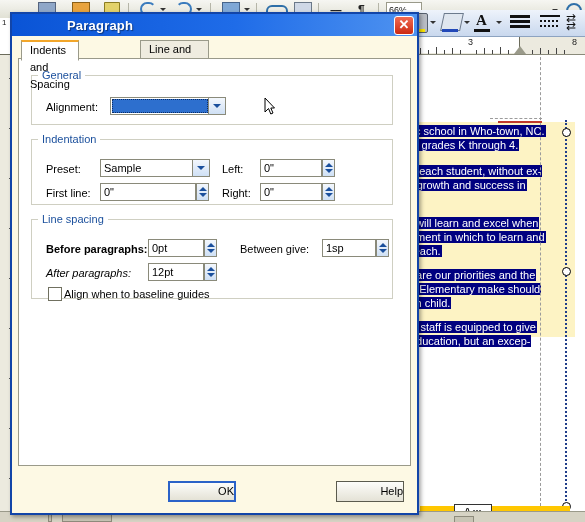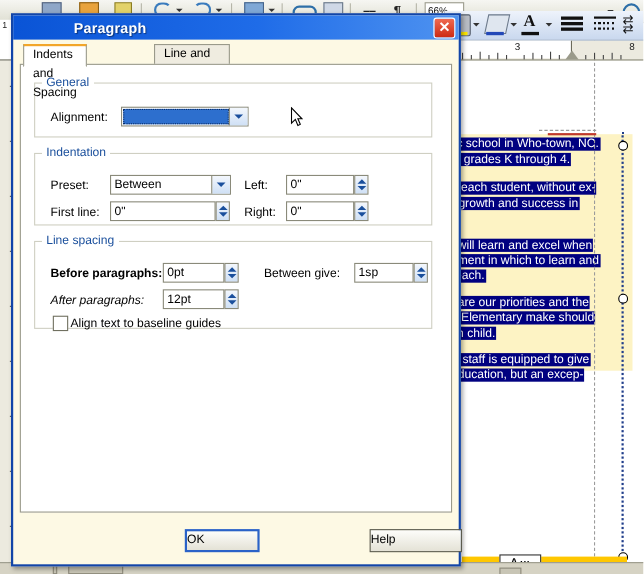--- a/index.html
+++ b/index.html
@@ -132,21 +132,21 @@
   .chk{position:absolute;width:12px;height:12px;border:1px solid #707060;background:#fff;}
 
   .sampleframe{position:absolute;border:1px solid #8f96a8;background:#ffffff;}
   .sline{position:absolute;height:4px;}
   .sline.gray{background:#c3c3c3;}
   .sline.black{background:#000000;}
 
   .btnrow{position:absolute;left:0;right:0;bottom:4px;height:22px;}
   .btn{
     position:absolute;height:21px;border:1px solid #5b5b4e;background:linear-gradient(#fdfdfa,#e4e2d6);
-    font-size:11px;line-height:19px;text-align:left;color:#000;cursor:pointer;box-sizing:border-box;
+    font-size:11px;line-height:19px;text-align:right;color:#000;cursor:pointer;box-sizing:border-box;
   }
   .btn.default{border:2px solid #2a62c8;line-height:17px;}
 
   .cursor{position:absolute;width:12px;height:19px;pointer-events:none;}
 </style>
 </head>
 <body>
 
 <div id="app">
 
@@ -316,21 +316,21 @@
           <div class="cb-btn">
             <div class="cb-chev"></div>
           </div>
         </div>
       </fieldset>
 
       <fieldset class="grp" style="left:12px;top:74px;width:360px;height:70px;">
         <legend>Indentation</legend>
         <div class="lbl" style="left:14px;top:18px;">Preset:</div>
         <div class="combo" style="left:68px;top:14px;width:110px;">
-          <span>Between</span>
+          <span>Sample</span>
           <div class="cb-btn">
             <div class="cb-chev"></div>
           </div>
         </div>
 
         <div class="lbl" style="left:190px;top:18px;">Left:</div>
         <div class="txtbox" style="left:228px;top:14px;width:62px;">0"</div>
         <div class="spin" style="left:290px;top:14px;">
           <div class="up"></div>
           <div class="dn"></div>
@@ -369,29 +369,29 @@
         </div>
 
         <div class="lbl" style="left:14px;top:42px;font-style:italic;">After paragraphs:</div>
         <div class="txtbox" style="left:116px;top:38px;width:56px;">12pt</div>
         <div class="spin" style="left:172px;top:38px;">
           <div class="up"></div>
           <div class="dn"></div>
         </div>
 
         <div class="chk" style="left:16px;top:62px;"></div>
-        <div class="lbl" style="left:32px;top:63px;">Align text to baseline guides</div>
+        <div class="lbl" style="left:32px;top:63px;">Align when to baseline guides</div>
       </fieldset>
 
 
     </div>
 
     <div class="btnrow">
       <div class="btn default" style="left:150px;width:68px;">OK</div>
-      <div class="btn" style="left:318px;width:84px;">Help</div>
+      <div class="btn" style="left:318px;width:68px;">Help</div>
     </div>
 
   </div>
 </div>
 
 <svg class="cursor" style="left:264px;top:97px;" viewBox="0 0 12 19">
   <path d="M1 1 L1 15 L4.5 11.5 L6.8 17 L9 16 L6.8 11 L10.5 11 Z" fill="#ffffff" stroke="#000000" stroke-width="1"></path>
 </svg>
 
 </body></html>

